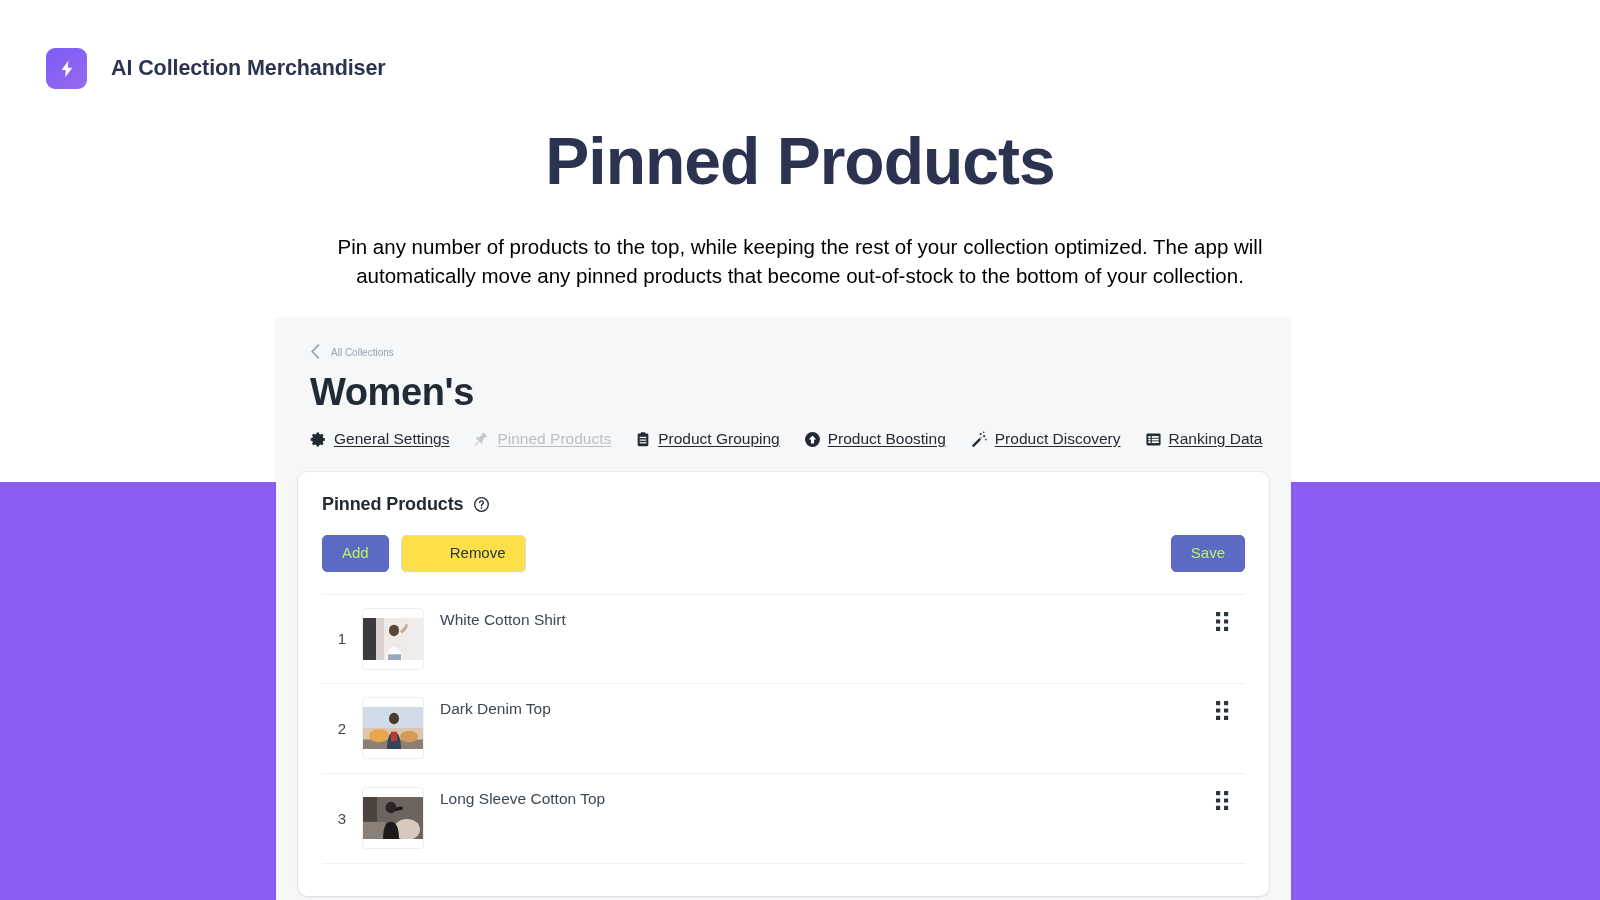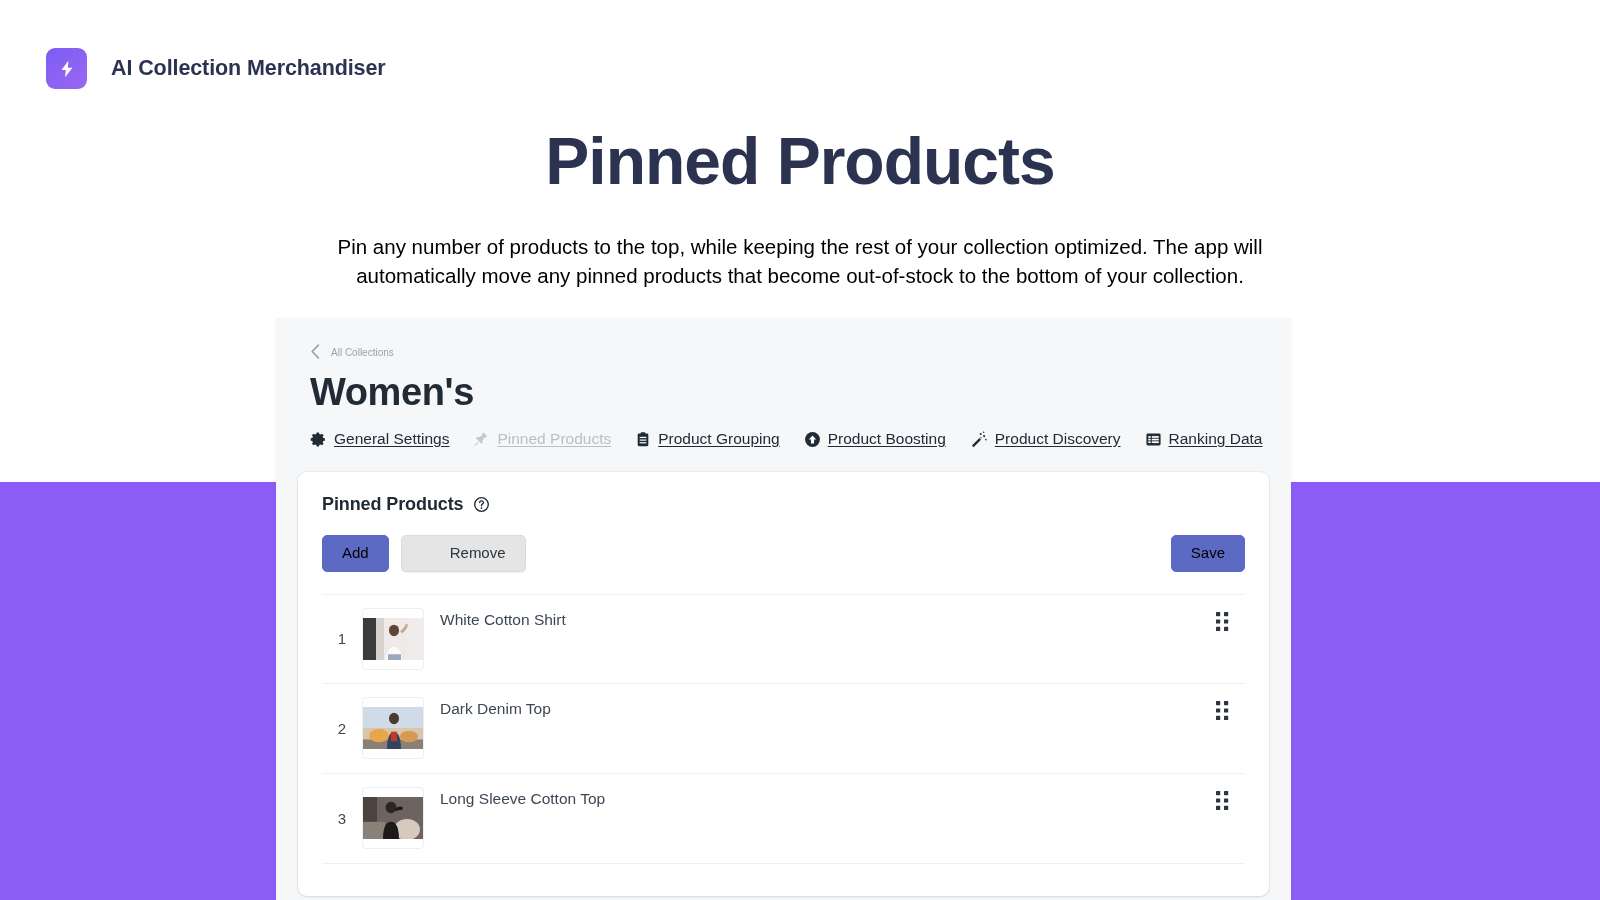--- a/index.html
+++ b/index.html
@@ -174,25 +174,25 @@
   .btn {
     font-family: "Liberation Sans", sans-serif;
     font-size: 15px;
     border-radius: 5px;
     padding: 9px 19px;
     cursor: pointer;
     line-height: 1.1;
   }
   .btn-primary {
     background: #5c6ac4;
-    color: #000000;
+    color: #bef264;
     border: 1px solid #5c6ac4;
   }
   .btn-secondary {
-    background: #e5e5e5;
+    background: #fde047;
     color: #2b3440;
     border: 1px solid #d8dbdf;
     box-shadow: 0 1px 0 rgba(22,29,37,0.05);
     padding-left: 48px;
   }
   .btn-remove { margin-left: 12px; }
   .spacer { flex: 1 1 auto; }
 
   
   .rows { margin-top: 22px; }

